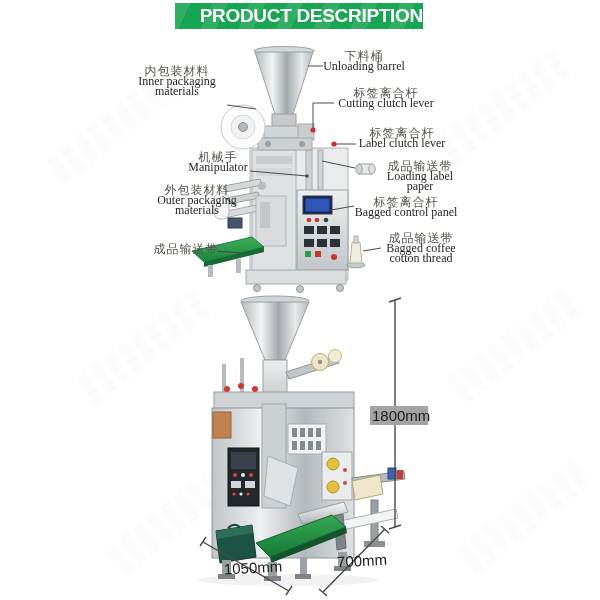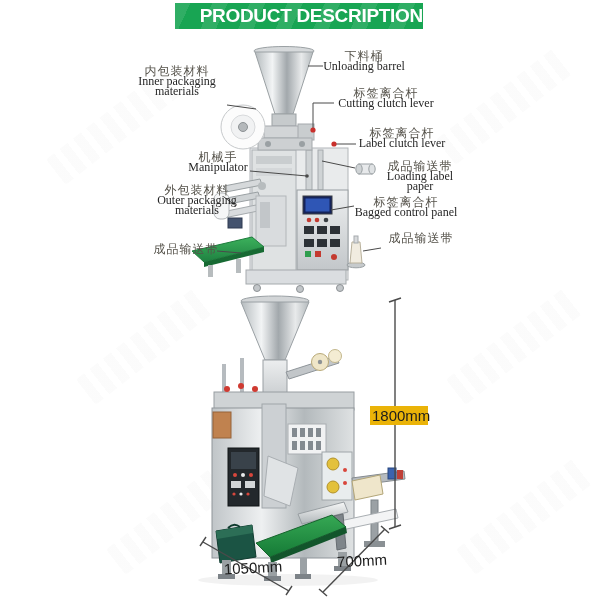--- a/index.html
+++ b/index.html
@@ -20,21 +20,21 @@
     font-size:12px; line-height:10px; color:#55524a; letter-spacing:1px;
     font-family:"DejaVu Sans", sans-serif;
   }
   .callout .en {
     font-size:12px; line-height:10px; color:#262626; white-space:pre-line;
   }
   .dim {
     position:absolute; font-family:"Liberation Sans", sans-serif;
     font-size:15px; color:#1c1c1c; text-align:center;
   }
-  #dim-1800 { background:#eab308; padding:1px 2px; }
+  #dim-1800 { background:#a3a3a3; padding:1px 2px; }
   #dim-1050 { transform:rotate(-3deg); }
   #dim-700  { transform:rotate(-3deg); }
   .wm {
     position:absolute; width:150px; height:32px; transform:rotate(-38deg);
     background:repeating-linear-gradient(90deg, rgba(175,175,175,0.10) 0 10px, rgba(0,0,0,0) 10px 17px);
     opacity:.45; border-radius:3px; pointer-events:none;
   }
 </style>
 </head>
 <body>
@@ -332,20 +332,22 @@
   <div class="cn">外包装材料</div>
   <div class="en">Outer packaging
 materials</div>
 </div>
 <div class="callout" style="left:350px;top:197px;width:112px">
   <div class="cn">标签离合杆</div>
   <div class="en">Bagged control panel</div>
 </div>
 <div class="callout" style="left:376px;top:233px;width:90px">
   <div class="cn">成品输送带</div>
+  <div class="en">Bagged coffee
+cotton thread</div>
 </div>
 <div class="callout" style="left:139px;top:244px;width:94px">
   <div class="cn">成品输送带</div>
 </div>
 
 <div class="dim" id="dim-1800" style="left:370px;top:406px;width:54px">1800mm</div>
 <div class="dim" id="dim-1050" style="left:223px;top:559px;width:60px">1050mm</div>
 <div class="dim" id="dim-700" style="left:335px;top:552px;width:54px">700mm</div>
 
 </body></html>

